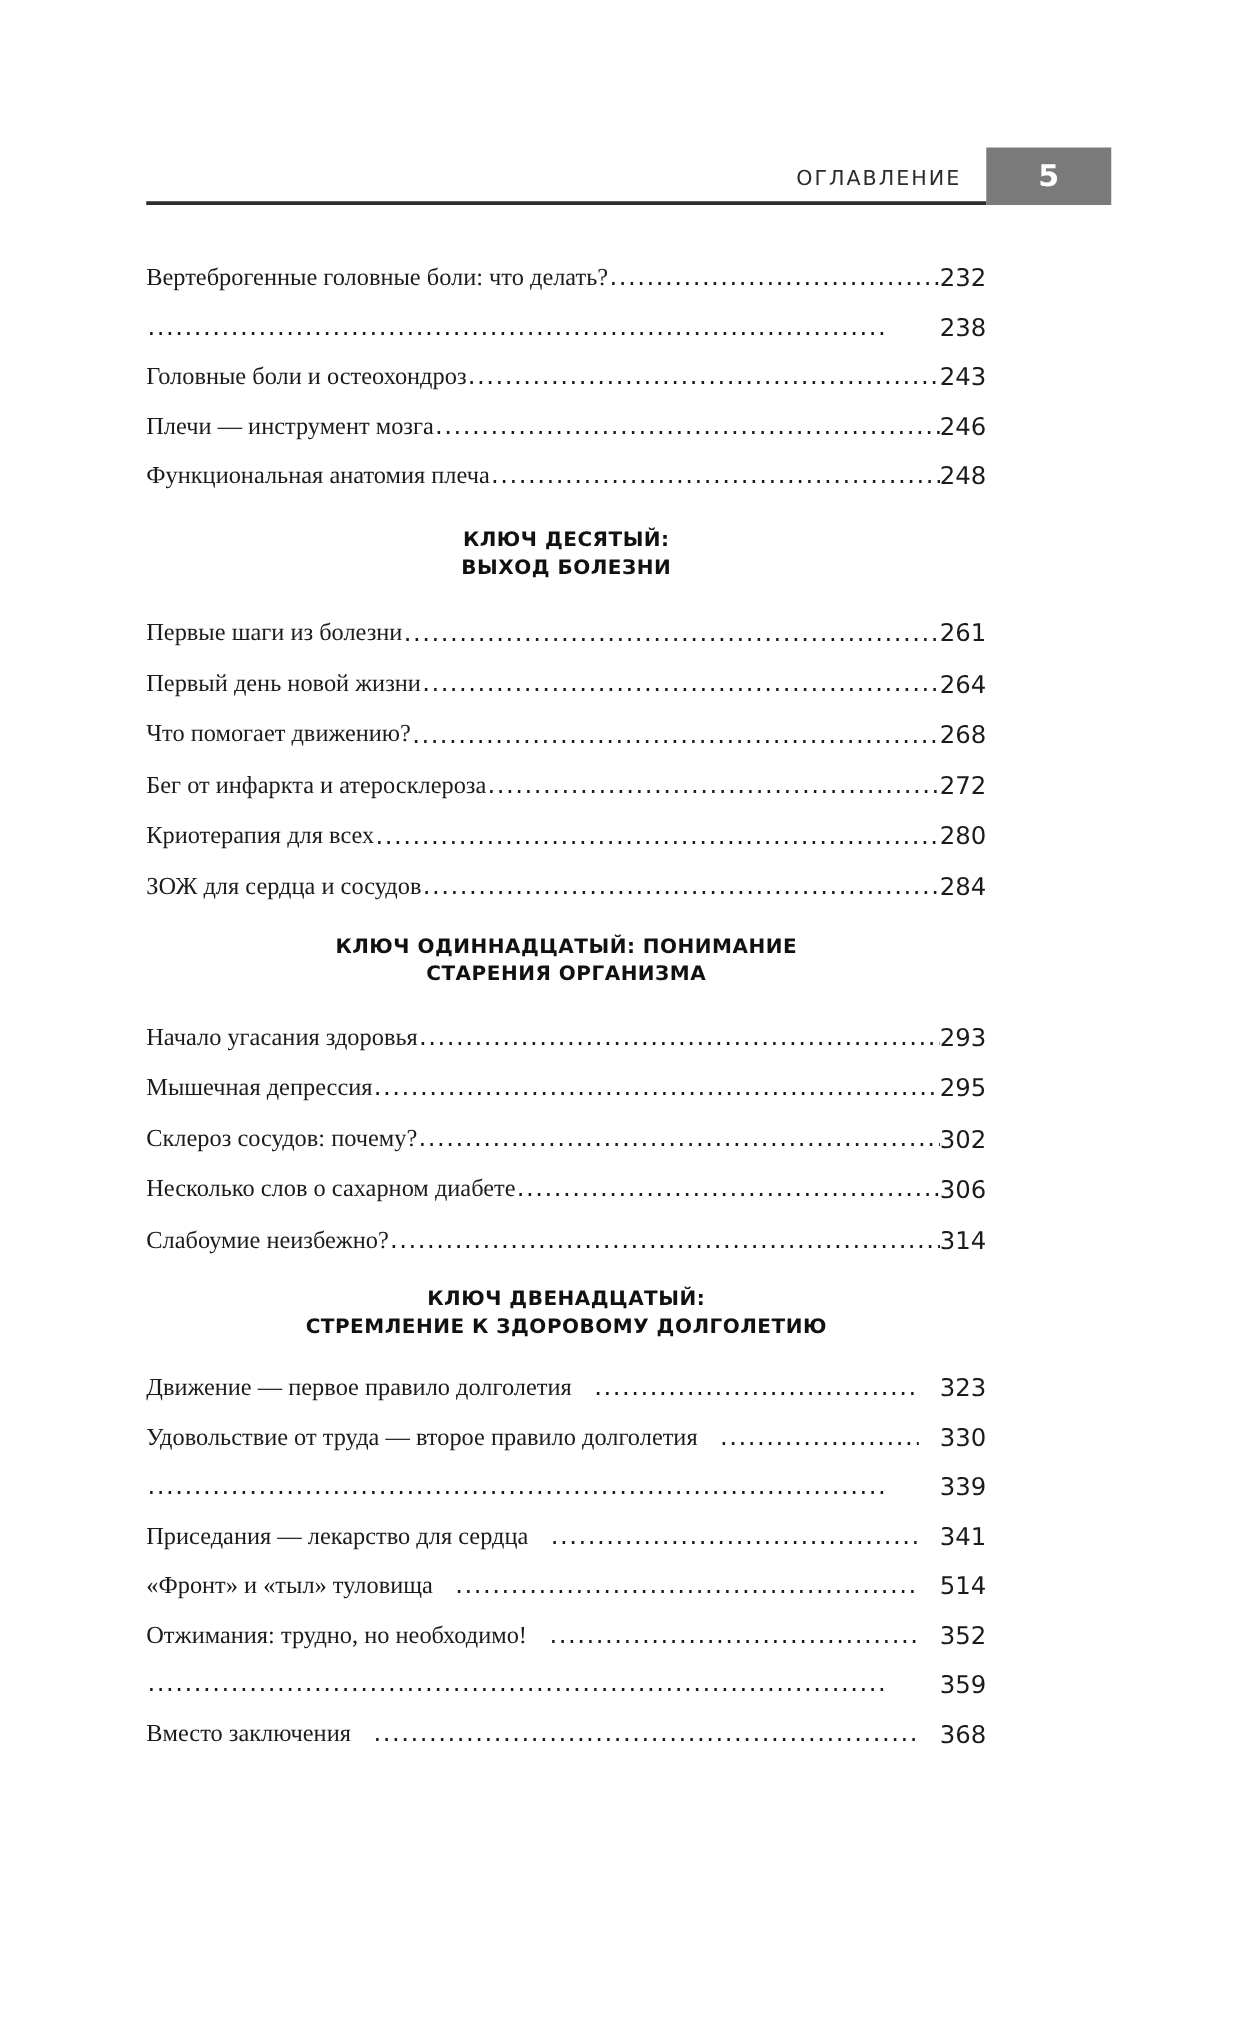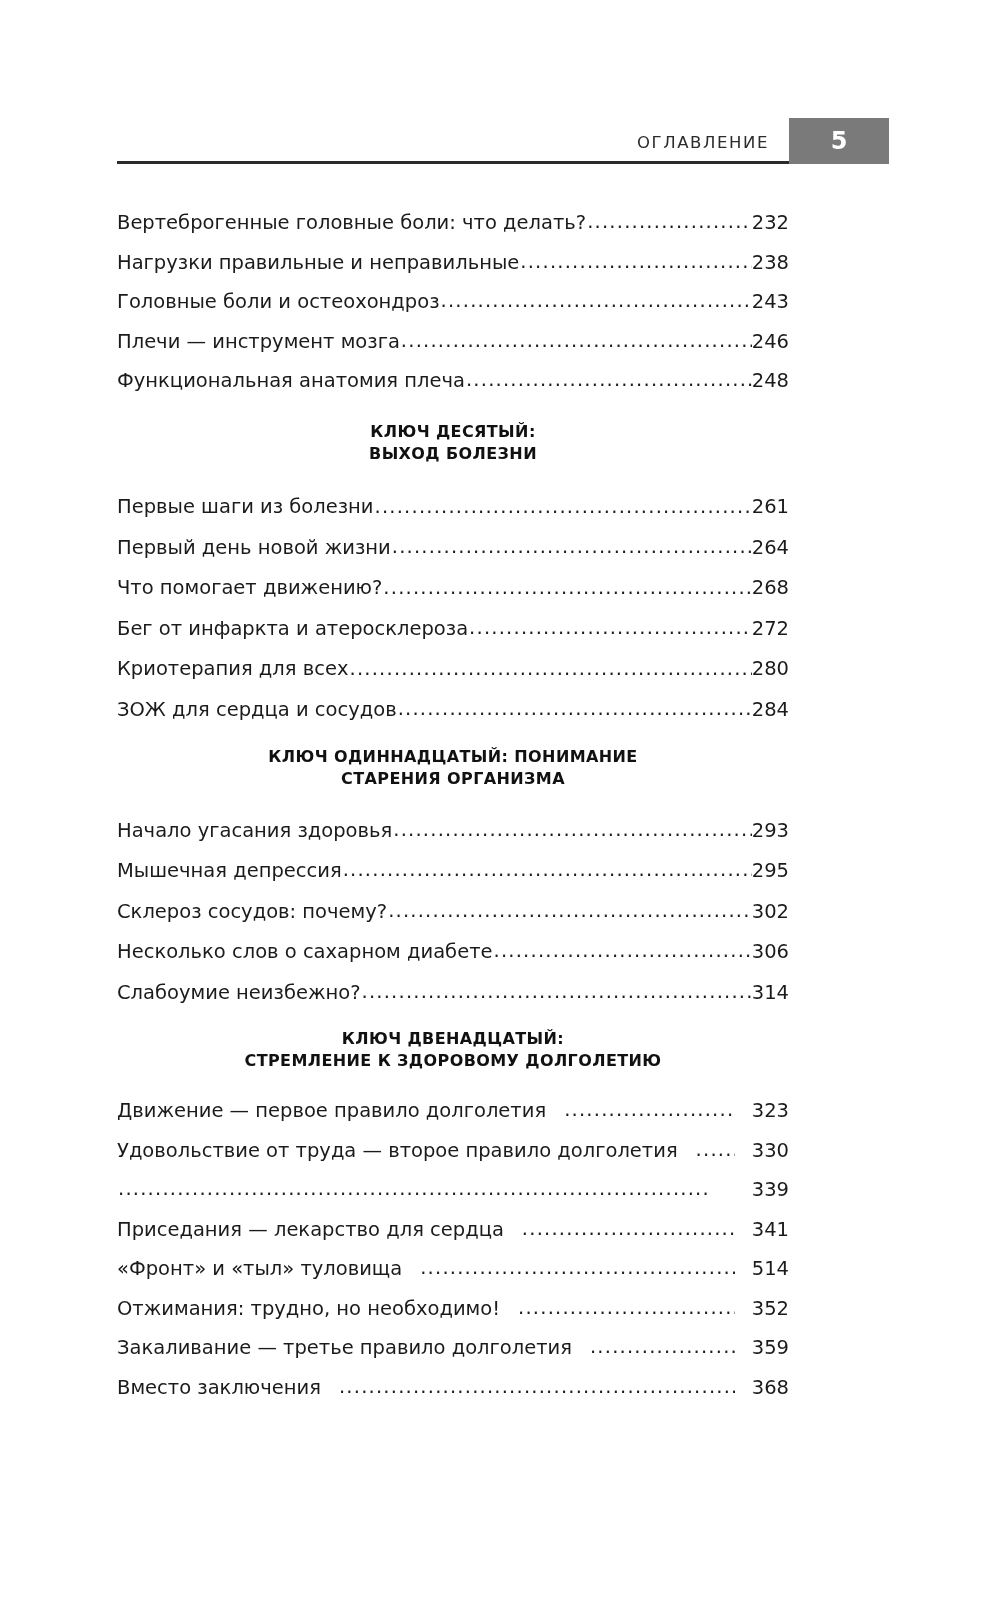--- a/index.html
+++ b/index.html
@@ -87,20 +87,21 @@
   .toc-entry {
     display: flex;
     align-items: flex-end;
     font-size: 19.5px;
     line-height: 1.0;
     color: #1b1b1b;
     white-space: nowrap;
   }
   .toc-title {
     flex: 0 0 auto;
+    font-family: Liberation Serif, serif;
   }
   .toc-leader {
     flex: 1 1 auto;
     overflow: hidden;
     white-space: nowrap;
     margin: 0 0px 1px 1px;
     color: #1b1b1b;
     font-size: 19.5px;
     letter-spacing: 1.2px;
   }
@@ -133,21 +134,20 @@
 
   <div class="toc">
 
     <div class="group g1">
       <div class="toc-entry">
         <span class="toc-title">Вертеброгенные головные боли: что делать?</span>
         <span class="toc-leader">................................................................................</span>
         <span class="toc-page">232</span>
       </div>
       <div class="toc-entry">
-        <span class="toc-title">Нагрузки правильные и неправильные</span>
         <span class="toc-leader">................................................................................</span>
         <span class="toc-page">238</span>
       </div>
       <div class="toc-entry">
         <span class="toc-title">Головные боли и остеохондроз</span>
         <span class="toc-leader">................................................................................</span>
         <span class="toc-page">243</span>
       </div>
       <div class="toc-entry">
         <span class="toc-title">Плечи — инструмент мозга</span>
@@ -261,21 +261,20 @@
         <span class="toc-title">«Фронт» и «тыл» туловища</span>
         <span class="toc-leader">................................................................................</span>
         <span class="toc-page">514</span>
       </div>
       <div class="toc-entry">
         <span class="toc-title">Отжимания: трудно, но необходимо!</span>
         <span class="toc-leader">................................................................................</span>
         <span class="toc-page">352</span>
       </div>
       <div class="toc-entry">
-        <span class="toc-title">Закаливание — третье правило долголетия</span>
         <span class="toc-leader">................................................................................</span>
         <span class="toc-page">359</span>
       </div>
       <div class="toc-entry">
         <span class="toc-title">Вместо заключения</span>
         <span class="toc-leader">................................................................................</span>
         <span class="toc-page">368</span>
       </div>
     </div>
 

